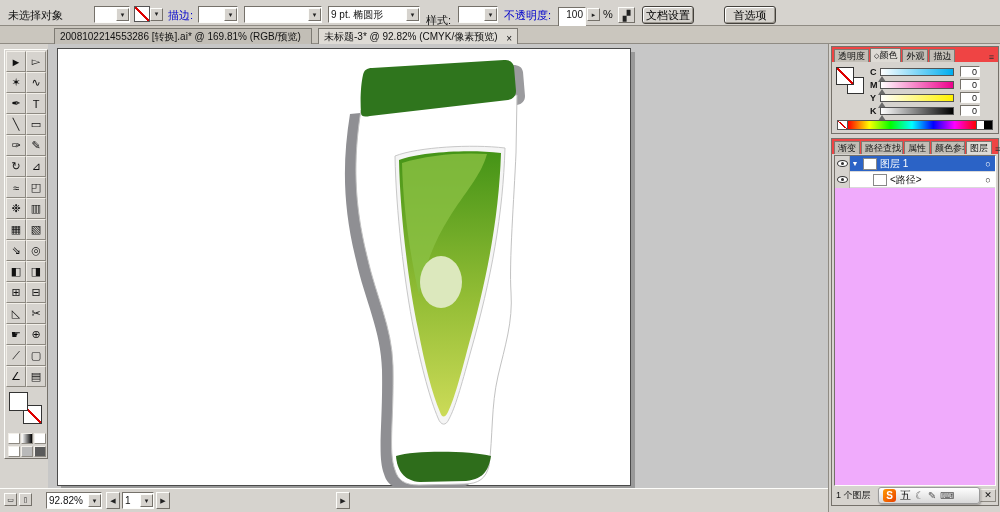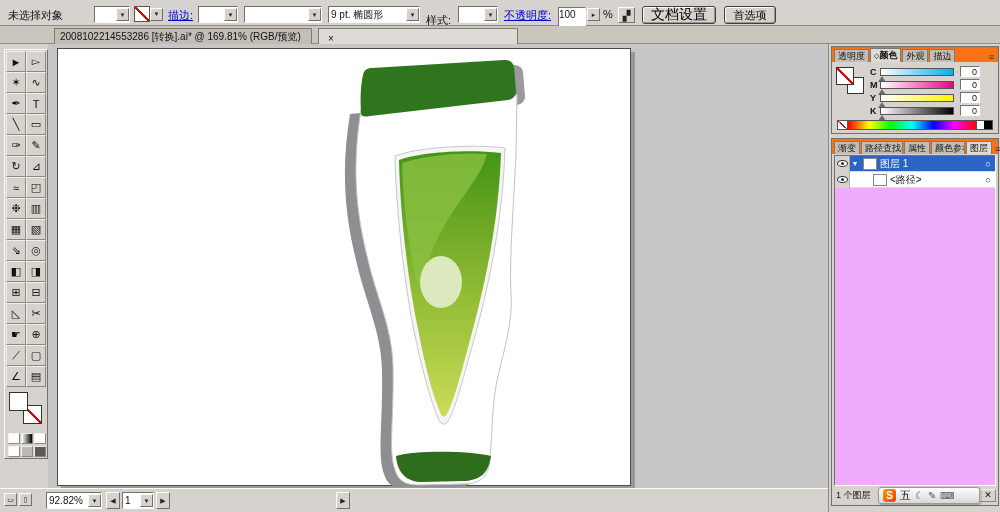--- a/index.html
+++ b/index.html
@@ -3,21 +3,21 @@
 <meta charset="utf-8">
 <style>
 *{margin:0;padding:0;box-sizing:border-box}
 html,body{width:1000px;height:512px}
 body{position:relative;background:#d6d3ce;font-family:"Liberation Sans","DejaVu Sans",sans-serif;font-size:11px;color:#111;overflow:hidden}
 .abs{position:absolute}
 .flex{display:flex;align-items:center}
 .sunken{border:1px solid;border-color:#75716a #fdfdfa #fdfdfa #75716a}
 .whitebox{background:#fff;border:1px solid;border-color:#75716a #fdfdfa #fdfdfa #75716a}
 .arrbtn{width:13px;height:13px;background:#d6d3ce;border:1px solid;border-color:#fdfdfa #75716a #75716a #fdfdfa;font-size:7px;display:flex;align-items:center;justify-content:center;color:#222;flex:0 0 auto}
-.link{color:#0000cc;text-decoration:underline;white-space:nowrap}
+.link{color:#0000cc;white-space:nowrap}
 .pushbtn{background:#d6d3ce;border:1px solid #44413c;border-radius:3px;box-shadow:inset 1px 1px 0 #fff,inset -1px -1px 0 #9a968e;display:flex;align-items:center;justify-content:center;white-space:nowrap}
 .noneslash{background-image:linear-gradient(to top right,transparent 45%,#dd0000 45%,#dd0000 55%,transparent 55%)}
 .combo{display:flex;align-items:center;height:17px;background:#fff;border:1px solid;border-color:#75716a #fdfdfa #fdfdfa #75716a;font-size:10px;padding-left:2px}
 .combo .cval{flex:1;overflow:hidden;white-space:nowrap}
 
 #control-bar{left:0;top:3px;width:1000px;height:23px;background:#d6d3ce;border-bottom:1px solid #8f8b83}
 
 #tab-strip{left:0;top:26px;width:1000px;height:18px;background:#cac6be;border-bottom:1px solid #8f8b83}
 .doctab{position:absolute;top:2px;height:16px;display:flex;align-items:flex-end;padding:15px 5px;font-size:10px;border:1px solid #7d7a73;border-bottom:none;background:#c2beb6;white-space:nowrap;overflow:hidden}
 .doctab.active{background:#dedbd5}
@@ -27,21 +27,21 @@
 .tool{width:20px;height:21px;display:flex;align-items:center;justify-content:center;font-size:11px;background:#d6d3ce;border:1px solid;border-color:#f2efe9 #8d8981 #8d8981 #f2efe9;overflow:hidden}
 .swblock{position:relative;width:40px;height:40px;margin:4px 0 0 1px}
 .minirow{display:flex;gap:1px;margin:2px 0 0 2px}
 .minibtn{width:12px;height:11px;border:1px solid;border-color:#f2efe9 #8d8981 #8d8981 #f2efe9;background:#fff}
 
 #canvas{left:48px;top:44px;width:780px;height:444px;background:#c7c7c7;overflow:hidden}
 #artboard{left:9px;top:4px;width:574px;height:438px;background:#fff;border:1px solid #4a4a4a;box-shadow:4px 4px 0 #999}
 
 #dock{left:828px;top:44px;width:172px;height:468px;background:#d6d3ce;border-left:1px solid #8f8b83}
 .panel{position:absolute;left:2px;width:168px;border:1px solid #75716a;background:#d6d3ce}
-.ptabs{display:flex;align-items:flex-end;height:15px;background:#f97316;padding:1px 2px 0 2px;gap:1px}
+.ptabs{display:flex;align-items:flex-end;height:15px;background:#ef4444;padding:1px 2px 0 2px;gap:1px}
 .ptab{font-size:9px;line-height:12px;padding:0 3px;border:1px solid #7d7a73;border-bottom:none;background:#c2beb6;white-space:nowrap;overflow:hidden;flex:0 0 auto}
 .ptab.active{background:#dedbd5}
 .pmenu{margin-left:auto;font-size:9px;padding:0 2px;color:#333}
 
 .chrow{display:flex;align-items:center;height:13px;margin:0 0 0 0}
 .chlabel{width:10px;font-size:9px;font-weight:bold}
 .chbar{position:relative;width:74px;height:8px;border:1px solid #555;flex:0 0 auto}
 .chmark{position:absolute;left:-3px;bottom:-7px;width:0;height:0;border-left:4px solid transparent;border-right:4px solid transparent;border-bottom:6px solid #6b6b6b}
 .chval{width:20px;height:11px;font-size:9px;text-align:right;padding-right:2px;margin-left:6px;line-height:10px}
 .spectrum{position:absolute;left:5px;bottom:3px;right:5px;height:10px;display:flex;border:1px solid #555}
@@ -93,33 +93,34 @@
   <div class="combo abs" style="left:328px;top:3px;width:92px">
       <span class="cval">9 pt. 椭圆形</span>
       <span class="arrbtn">▾</span>
     </div>
   <span class="abs" style="left:426px;top:10px;white-space:nowrap">样式:</span>
   <div class="combo abs" style="left:458px;top:3px;width:40px">
       <span class="cval"></span>
       <span class="arrbtn">▾</span>
     </div>
   <span class="link abs" style="left:504px;top:5px">不透明度:</span>
-  <span class="whitebox abs" style="left:558px;top:4px;width:28px;height:33px;font-size:10px;text-align:left;padding:1px 2px 13px 0">100</span>
+  <span class="whitebox abs" style="left:558px;top:4px;width:28px;height:33px;font-size:10px;text-align:right;padding:1px 2px 13px 0">100</span>
   <span class="arrbtn abs" style="left:587px;top:5px">▸</span>
   <span class="abs" style="left:603px;top:5px">%</span>
   <span class="arrbtn abs" style="left:618px;top:4px;width:17px;height:16px;font-size:10px">▞</span>
-  <button class="pushbtn abs" style="left:642px;top:3px;width:74px;height:18px;font-size:14px">文档设置</button>
+  <button class="pushbtn abs" style="left:642px;top:3px;width:52px;height:18px;font-size:11px">文档设置</button>
   <button class="pushbtn abs" style="left:724px;top:3px;width:52px;height:18px;font-size:11px">首选项</button>
 </div>
 
 <div id="tab-strip" class="abs">
   <div class="doctab" style="left:54px;width:258px">
     <span>2008102214553286 [转换].ai* @ 169.81% (RGB/预览)</span>
   </div>
   <div class="doctab active" style="left:318px;width:200px">
+    <span style="flex:1;overflow:hidden">未标题-3* @ 92.82% (CMYK/像素预览)</span>
     <span style="margin-left:4px;font-size:10px">×</span>
   </div>
 </div>
 
 <div id="canvas" class="abs">
   <div id="artboard" class="abs">
     <svg width="574" height="438" viewBox="0 0 574 438" style="position:absolute;left:0;top:0">
       <defs>
         <linearGradient id="pg" gradientUnits="userSpaceOnUse" x1="390" y1="104" x2="390" y2="368">
           <stop offset="0" stop-color="#459417"></stop>
@@ -189,21 +190,21 @@
     <span class="minibtn" style="background:#b9b9b9"></span>
     <span class="minibtn" style="background:#5a5a5a"></span>
   </div>
 </div>
 
 <div id="dock" class="abs">
 
   <div class="panel" style="top:2px;height:88px">
     <div class="ptabs">
       <span class="ptab">透明度</span>
-      <span class="ptab active"><i style="font-style:normal;font-size:7px">◇</i><b style="font-weight:bold">颜色</b></span>
+      <span class="ptab active"><i style="font-style:normal;font-size:7px">◇</i><b style="font-weight:normal">颜色</b></span>
       <span class="ptab">外观</span>
       <span class="ptab">描边</span>
       <span class="pmenu">≡</span>
     </div>
     <div class="abs" style="left:4px;top:20px;width:30px;height:40px">
       <span class="abs" style="left:11px;top:10px;width:17px;height:17px;background:#fff;border:1px solid #333"></span>
       <span class="abs noneslash" style="left:0;top:0;width:18px;height:18px;background-color:#fff;border:1px solid #333"></span>
     </div>
     <div class="abs" style="left:38px;top:18px;right:4px">
       <div class="chrow">

